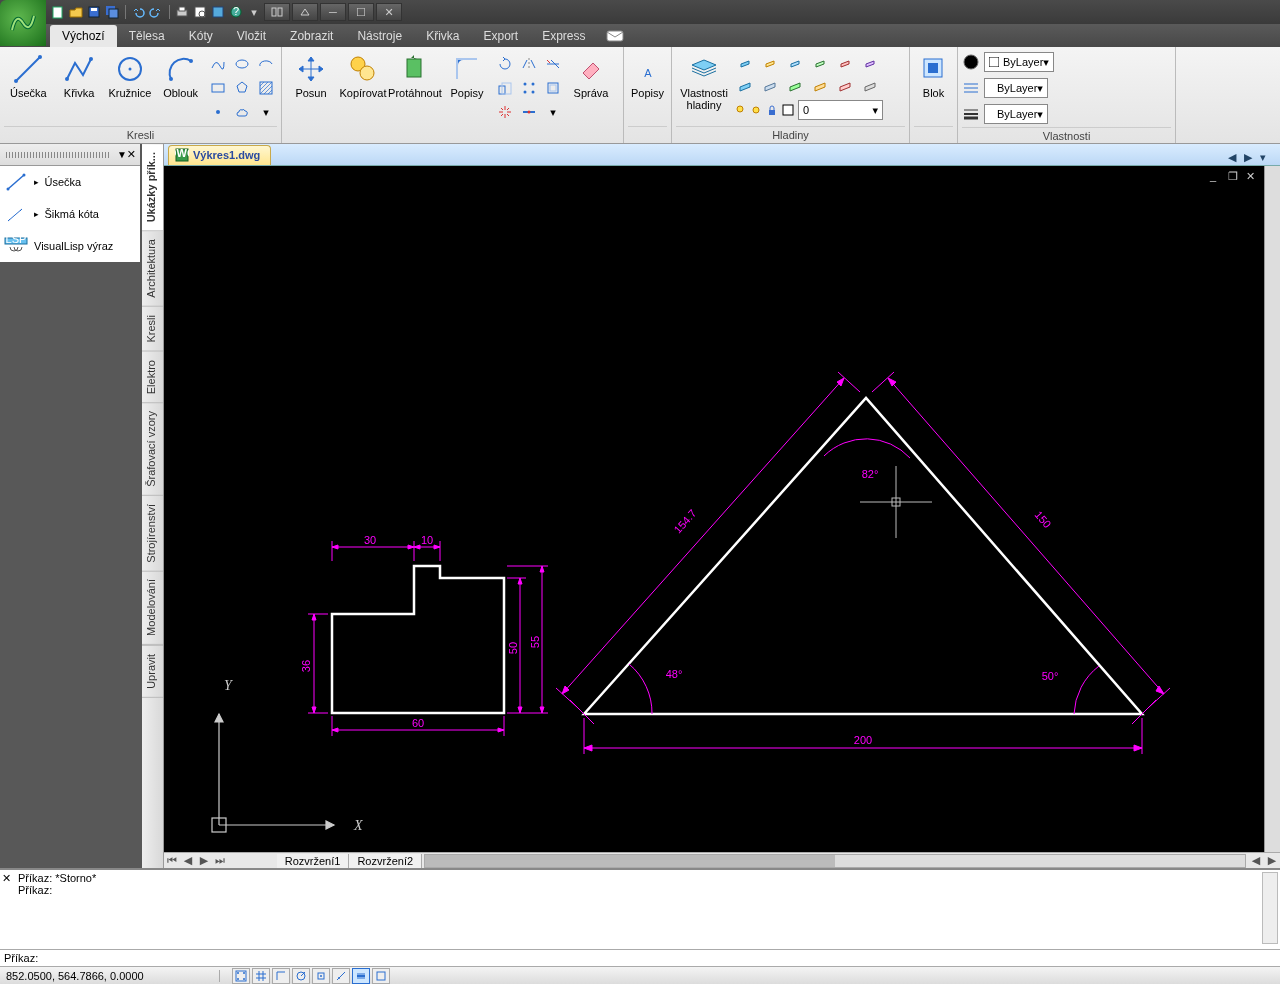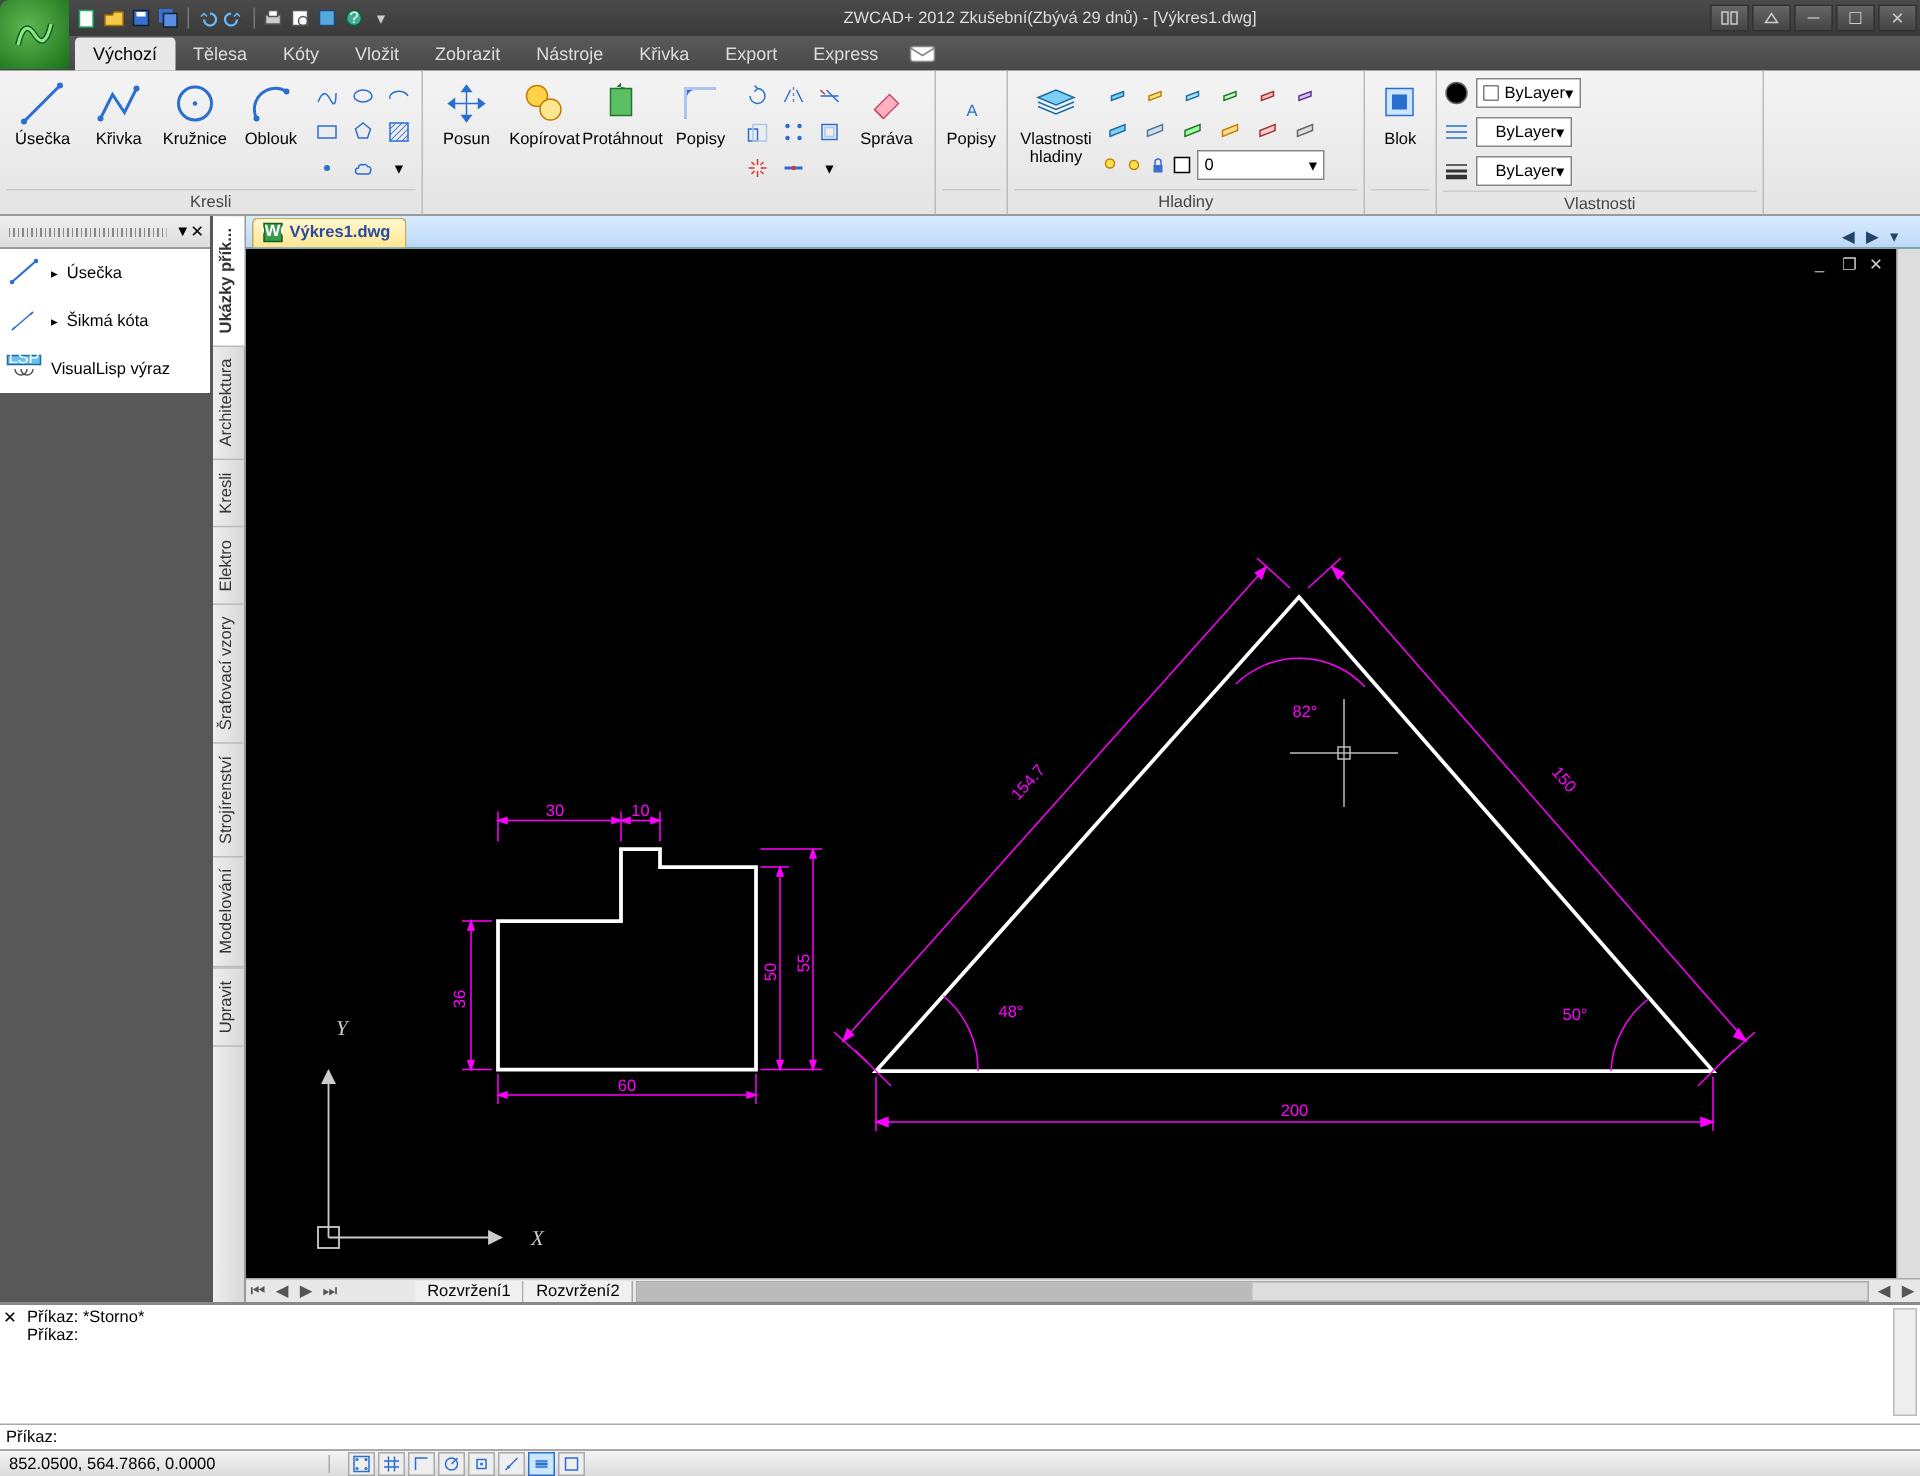--- a/index.html
+++ b/index.html
@@ -33,21 +33,21 @@
 .prop-row { display:flex; align-items:center; height:22px; gap:4px; margin-bottom:2px; }
 .prop-combo { flex:1; height:20px; border:1px solid #888; background:#fff; display:flex; align-items:center; padding:0 4px; font-size:11px; justify-content:space-between; cursor:pointer; }
 .layergrid { display:grid; grid-template-columns: repeat(6, 24px); grid-auto-rows: 22px; gap:1px; }
 
 
 .leftpal { position:absolute; left:0; top:144px; width:140px; height:22px; background:linear-gradient(#eee,#ddd); border-bottom:1px solid #999; display:flex; align-items:center; }
 .leftpal .grip { flex:1; height:6px; background:repeating-linear-gradient(90deg,#888 0 1px,transparent 1px 3px); margin:0 6px; }
 .leftpal .x { cursor:pointer; margin-right:4px; }
 .leftlist { position:absolute; left:0; top:166px; width:140px; background:#fff; }
 .leftitem { display:flex; align-items:center; gap:6px; padding:6px 4px; cursor:pointer; }
-.leftitem .ic { width:24px; height:20px; display:flex; align-items:flex-start; justify-content:center; }
+.leftitem .ic { width:24px; height:20px; display:flex; align-items:center; justify-content:center; }
 
 
 .vtabs { position:absolute; left:142px; top:144px; width:22px; bottom:116px; background:linear-gradient(90deg,#eee,#d8d8d8); border-right:1px solid #999; display:flex; flex-direction:column; }
 .vtab { flex:0 0 auto; writing-mode:vertical-rl; transform:rotate(180deg); padding:8px 3px; font-size:11px; color:#333; border-top:1px solid #bbb; cursor:pointer; text-align:center; }
 .vtab:last-child { border-bottom:1px solid #bbb; }
 
 
 .doctabs { position:absolute; left:164px; right:0; top:144px; height:22px; background:linear-gradient(#d9ecff,#bcd8f5); border-bottom:1px solid #7aa; display:flex; align-items:flex-end; }
 .doctab { background:linear-gradient(#fff7d0,#ffe690); border:1px solid #c9a94a; border-bottom:none; padding:2px 10px 3px 6px; margin-left:4px; border-radius:4px 4px 0 0; font-weight:bold; color:#2a4aa0; display:flex; align-items:center; gap:4px; cursor:pointer; }
 .doctabs .navbtns { margin-left:auto; margin-right:6px; display:flex; gap:2px; }
@@ -161,21 +161,20 @@
         </svg>
       </div>
     <div class="qat-btn">
         <svg width="14" height="14">
           <circle cx="7" cy="7" r="5" fill="#4a9" stroke="#063"></circle>
           <text x="7" y="10" text-anchor="middle" fill="#fff" font-size="8">?</text>
         </svg>
       </div>
     <div class="qat-btn" style="color:#ccc">▾</div>
   </div>
-  <div class="title-text">ZWCAD+ 2012 Zkušební(Zbývá 29 dnů) - [Výkres1.dwg]</div>
   <div class="winbtns">
     <div class="winbtn">
         <svg width="12" height="10">
           <rect x="1" y="1" width="4" height="8" fill="none" stroke="#ccc"></rect>
           <rect x="7" y="1" width="4" height="8" fill="none" stroke="#ccc"></rect>
         </svg>
       </div>
     <div class="winbtn">
         <svg width="12" height="10">
           <path d="M2 8l4-6 4 6z" fill="none" stroke="#ccc"></path>

